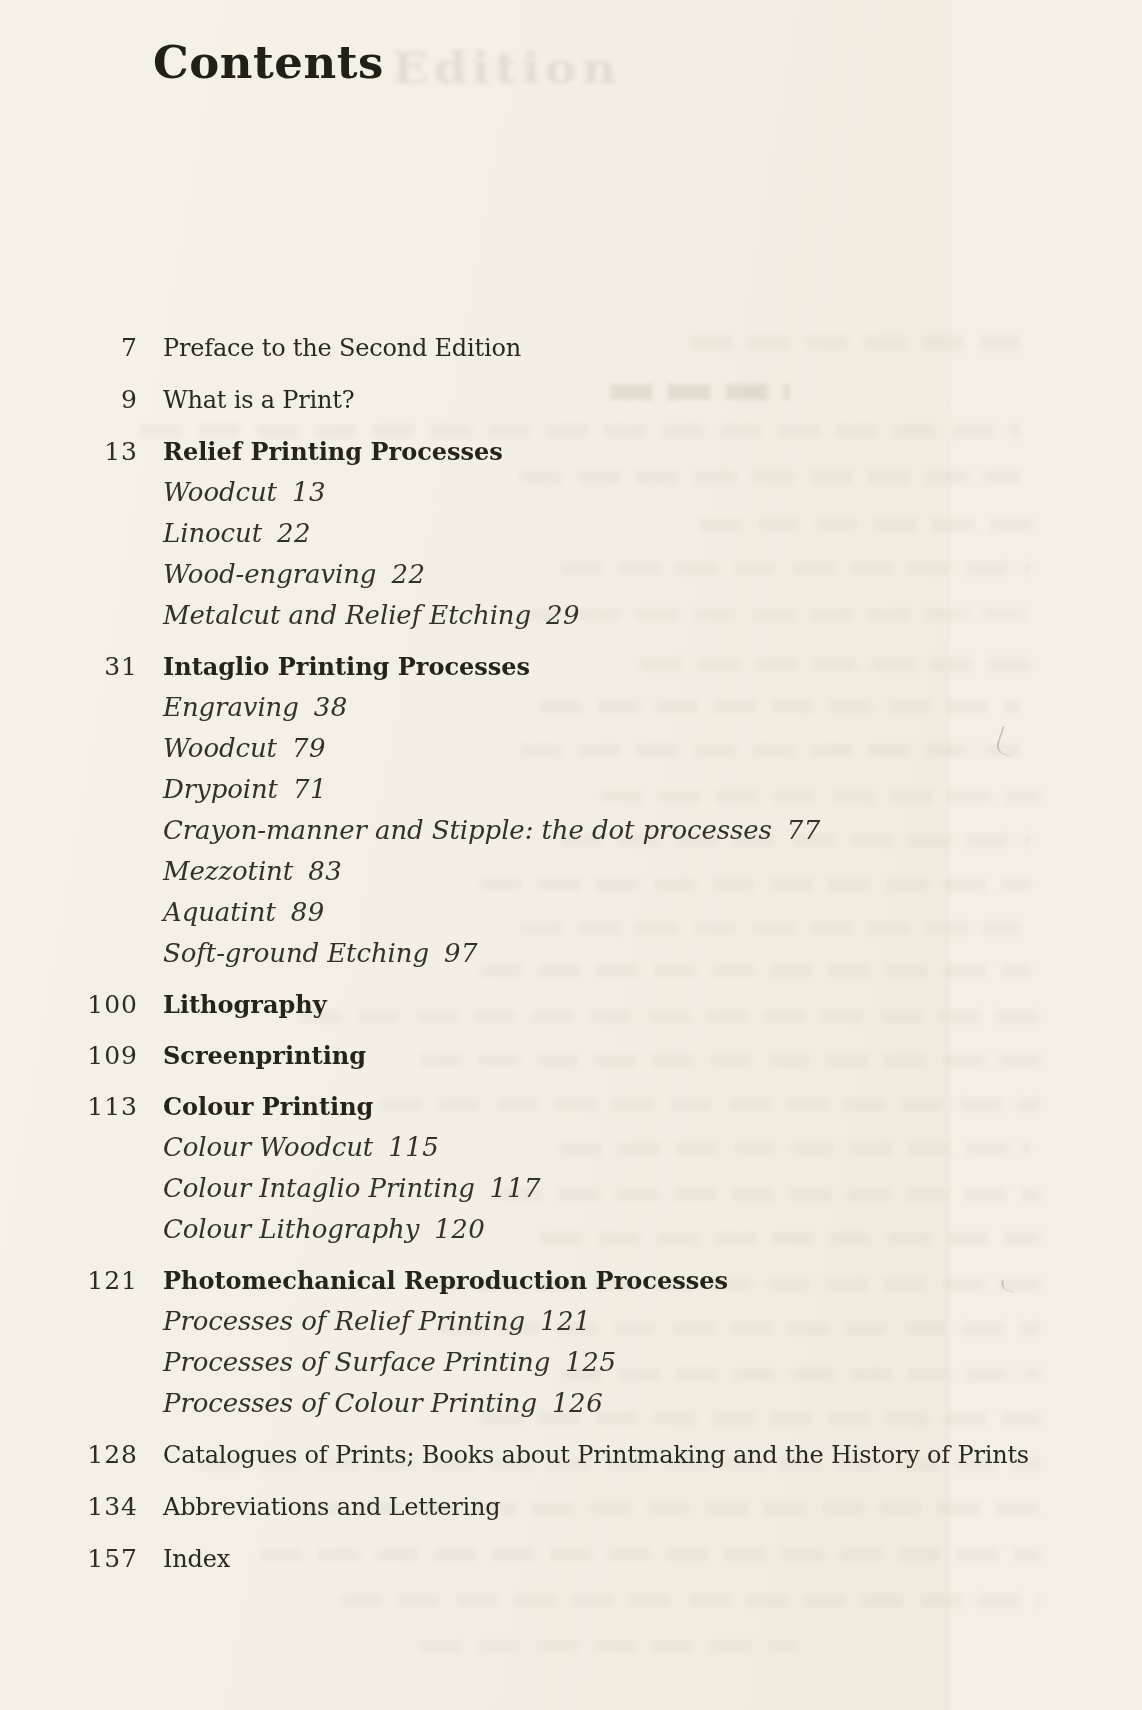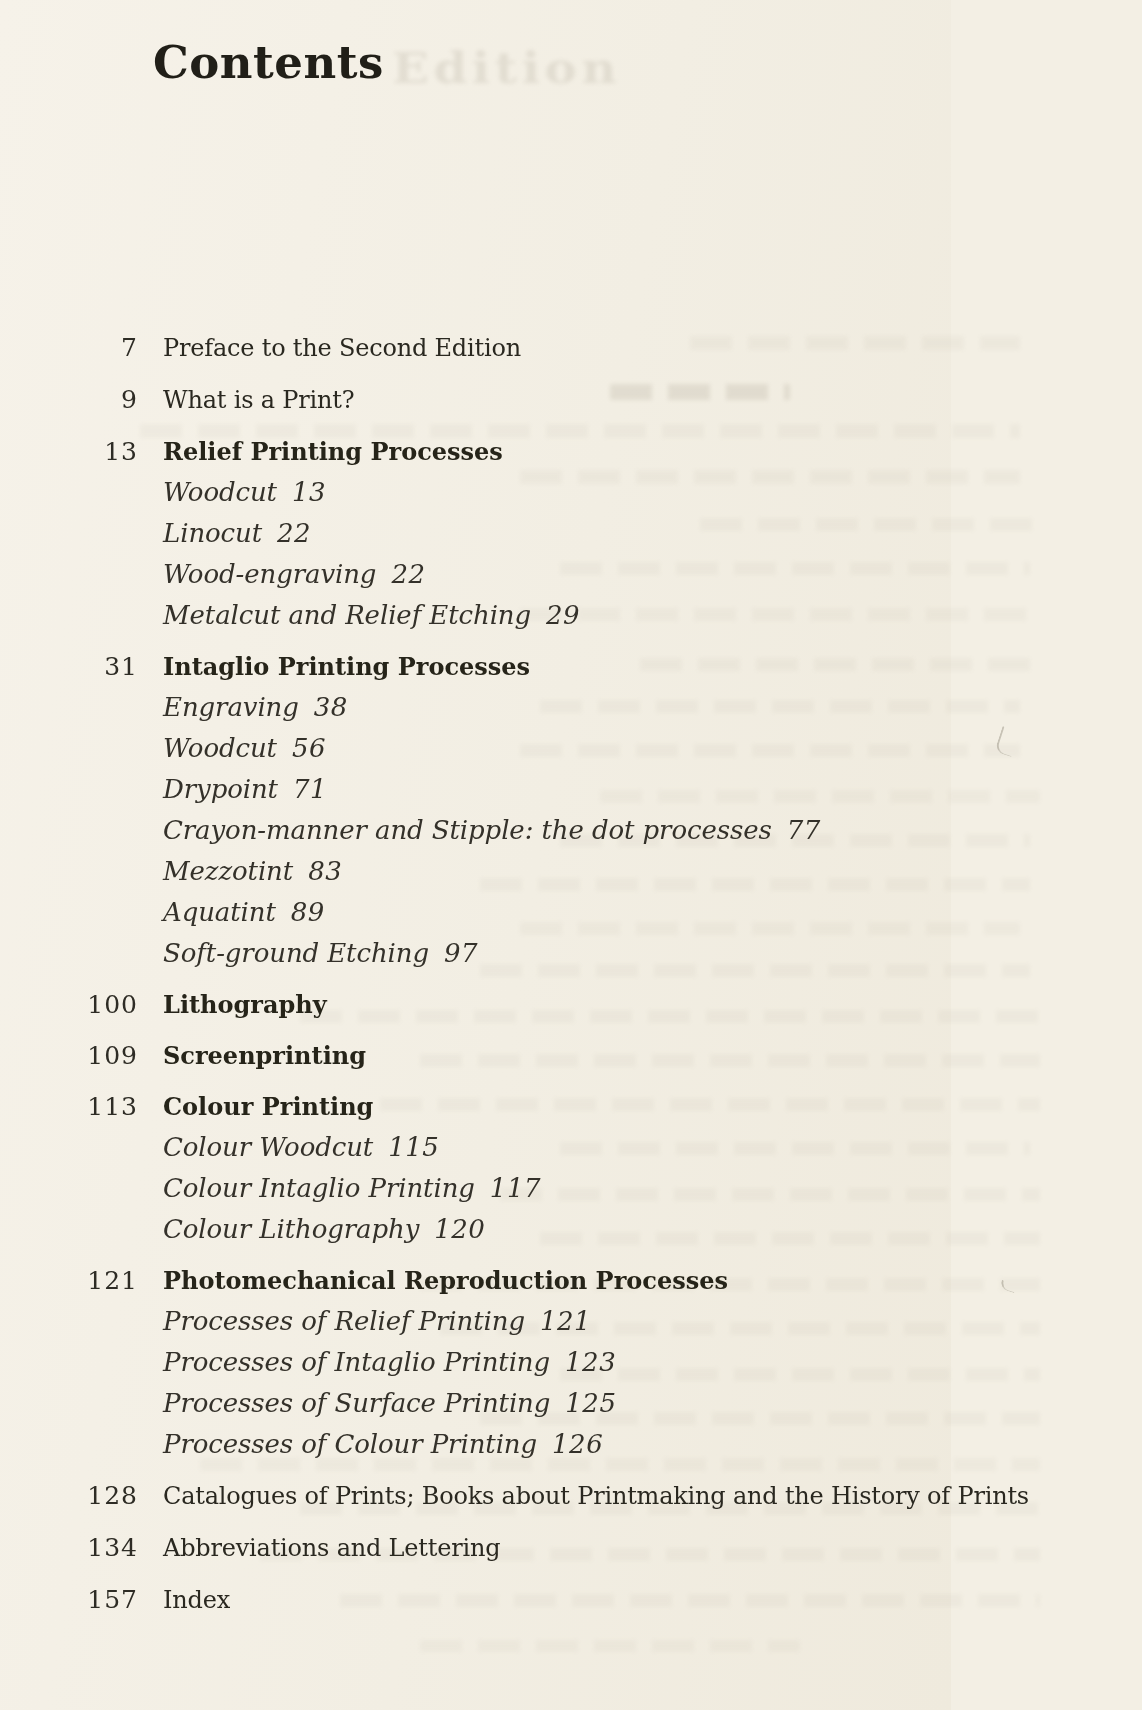--- a/index.html
+++ b/index.html
@@ -118,21 +118,21 @@
         <div class="sub-row"><span class="stitle">Linocut</span><span class="pg">22</span></div>
         <div class="sub-row"><span class="stitle">Wood-engraving</span><span class="pg">22</span></div>
         <div class="sub-row"><span class="stitle">Metalcut and Relief Etching</span><span class="pg">29</span></div>
       </div>
       <div class="block">
     <div class="entry-row bold">
       <span class="num">31</span>
       <span class="etitle">Intaglio Printing Processes</span>
     </div>
   <div class="sub-row"><span class="stitle">Engraving</span><span class="pg">38</span></div>
-        <div class="sub-row"><span class="stitle">Woodcut</span><span class="pg">56</span></div>
+        <div class="sub-row"><span class="stitle">Woodcut</span><span class="pg">79</span></div>
         <div class="sub-row"><span class="stitle">Drypoint</span><span class="pg">71</span></div>
         <div class="sub-row"><span class="stitle">Crayon-manner and Stipple: the dot processes</span><span class="pg">77</span></div>
         <div class="sub-row"><span class="stitle">Mezzotint</span><span class="pg">83</span></div>
         <div class="sub-row"><span class="stitle">Aquatint</span><span class="pg">89</span></div>
         <div class="sub-row"><span class="stitle">Soft-ground Etching</span><span class="pg">97</span></div>
       </div>
       <div class="block">
     <div class="entry-row bold">
       <span class="num">100</span>
       <span class="etitle">Lithography</span>
@@ -152,21 +152,20 @@
   <div class="sub-row"><span class="stitle">Colour Woodcut</span><span class="pg">115</span></div>
         <div class="sub-row"><span class="stitle">Colour Intaglio Printing</span><span class="pg">117</span></div>
         <div class="sub-row"><span class="stitle">Colour Lithography</span><span class="pg">120</span></div>
       </div>
       <div class="block">
     <div class="entry-row bold">
       <span class="num">121</span>
       <span class="etitle">Photomechanical Reproduction Processes</span>
     </div>
   <div class="sub-row"><span class="stitle">Processes of Relief Printing</span><span class="pg">121</span></div>
-        <div class="sub-row"><span class="stitle">Processes of Intaglio Printing</span><span class="pg">123</span></div>
         <div class="sub-row"><span class="stitle">Processes of Surface Printing</span><span class="pg">125</span></div>
         <div class="sub-row"><span class="stitle">Processes of Colour Printing</span><span class="pg">126</span></div>
       </div>
       <div class="block">
     <div class="entry-row">
       <span class="num">128</span>
       <span class="etitle">Catalogues of Prints; Books about Printmaking and the History of Prints</span>
     </div>
   </div>
       <div class="block">

